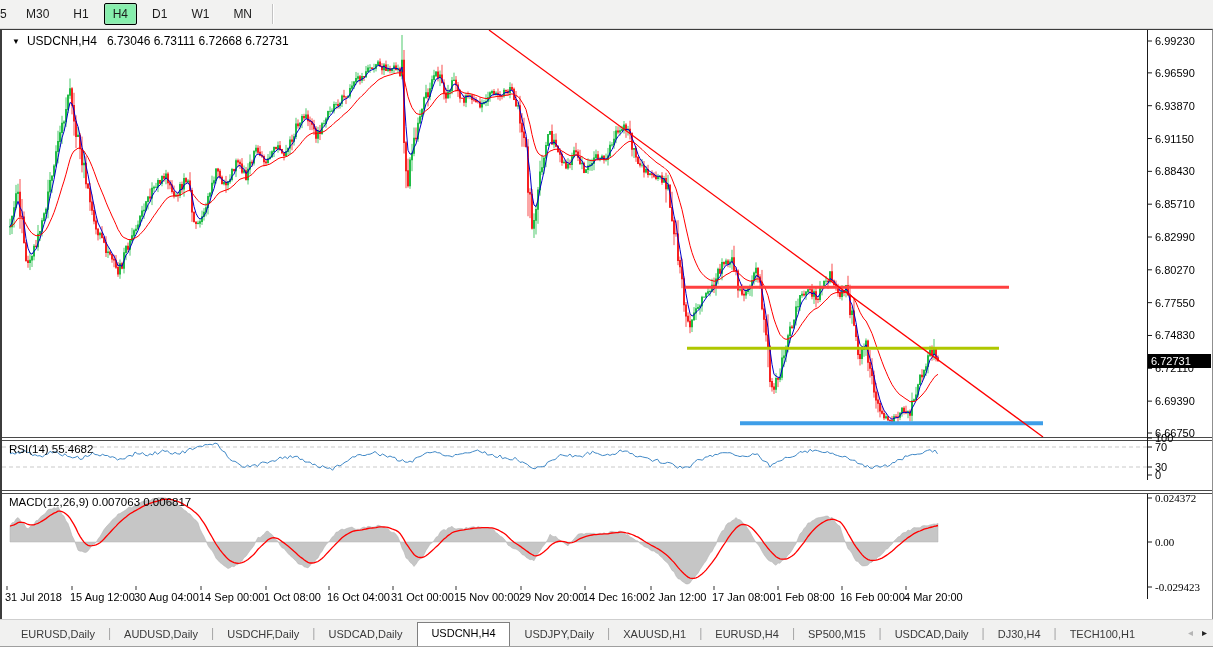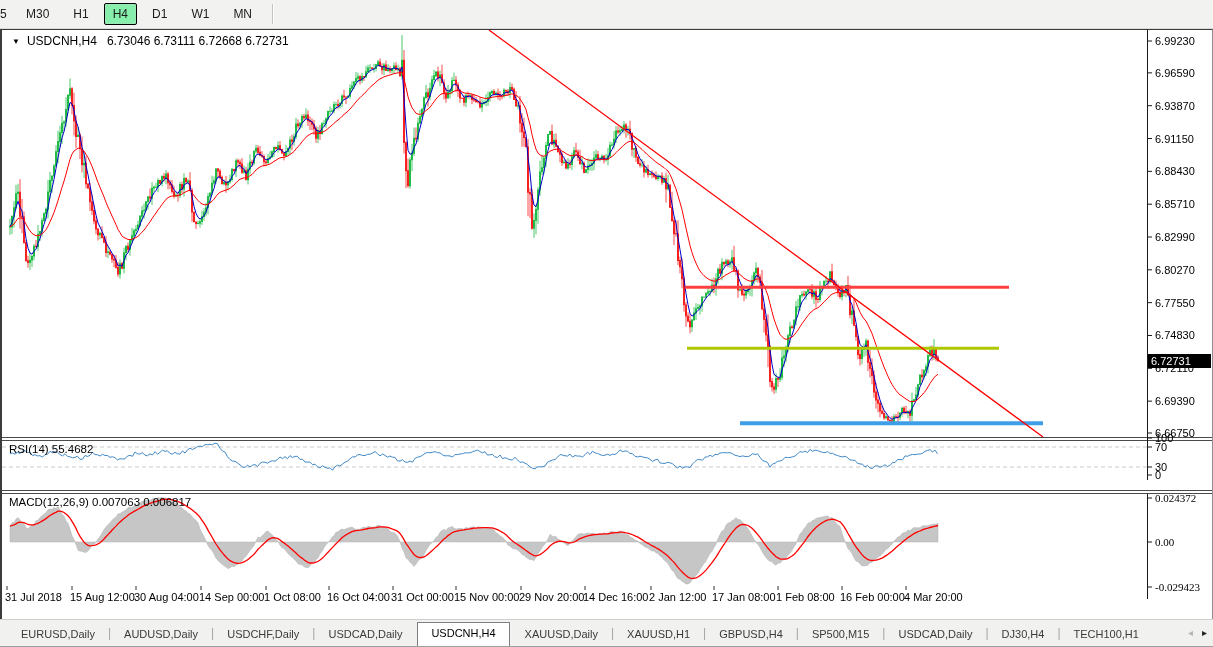--- a/index.html
+++ b/index.html
@@ -185,25 +185,25 @@
 
   <div class="tabbar" id="tabbar">
       <span class="tab">EURUSD,Daily</span>
       <span class="tab-sep">|</span>
       <span class="tab">AUDUSD,Daily</span>
       <span class="tab-sep">|</span>
       <span class="tab">USDCHF,Daily</span>
       <span class="tab-sep">|</span>
       <span class="tab">USDCAD,Daily</span>
       <span class="tab active">USDCNH,H4</span>
-      <span class="tab">XAUUSD,Daily</span>
+      <span class="tab">USDJPY,Daily</span>
       <span class="tab-sep">|</span>
       <span class="tab">XAUUSD,H1</span>
       <span class="tab-sep">|</span>
-      <span class="tab">GBPUSD,H4</span>
+      <span class="tab">EURUSD,H4</span>
       <span class="tab-sep">|</span>
       <span class="tab">SP500,M15</span>
       <span class="tab-sep">|</span>
       <span class="tab">USDCAD,Daily</span>
       <span class="tab-sep">|</span>
       <span class="tab">DJ30,H4</span>
       <span class="tab-sep">|</span>
       <span class="tab">TECH100,H1</span>
     </div>
   <div class="tab-arrows">

